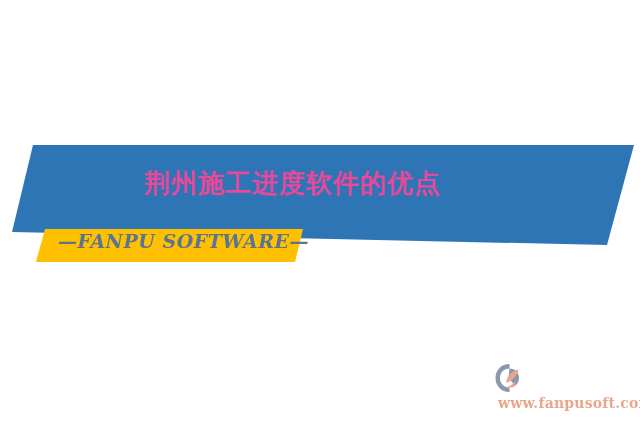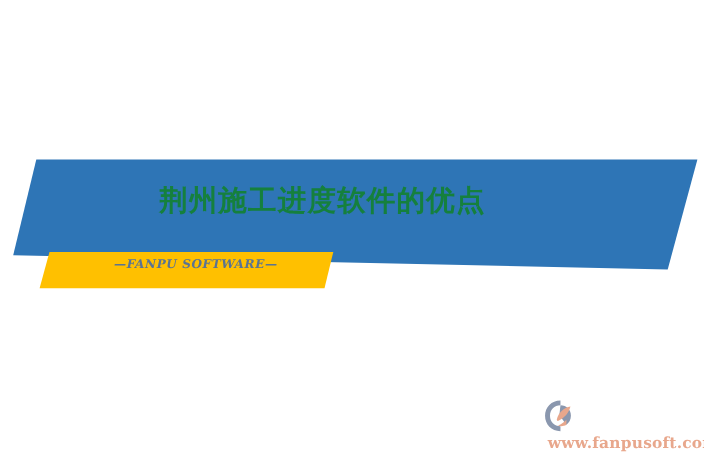--- a/index.html
+++ b/index.html
@@ -40,41 +40,41 @@
     top: 0;
   }
 
   
   #banner-title {
     position: absolute;
     left: 0;
     top: 166px;
     width: 586px;
     text-align: center;
-    color: #15803d;
+    color: #ec4899;
     font-family: "DejaVu Serif", "Liberation Serif", serif;
     font-size: 26px;
     font-weight: 700;
     letter-spacing: 1px;
     line-height: 34px;
     white-space: nowrap;
   }
 
   
   #banner-slogan {
     position: absolute;
     left: 58px;
     top: 230px;
     width: 240px;
     text-align: center;
     color: #5b7492;
     font-family: "DejaVu Serif", "Liberation Serif", serif;
     font-style: italic;
     font-weight: 700;
-    font-size: 11px;
+    font-size: 19px;
     letter-spacing: 0.5px;
     line-height: 22px;
     white-space: nowrap;
   }
 
   
   #logo-block {
     position: absolute;
     right: 8px;
     bottom: 8px;

